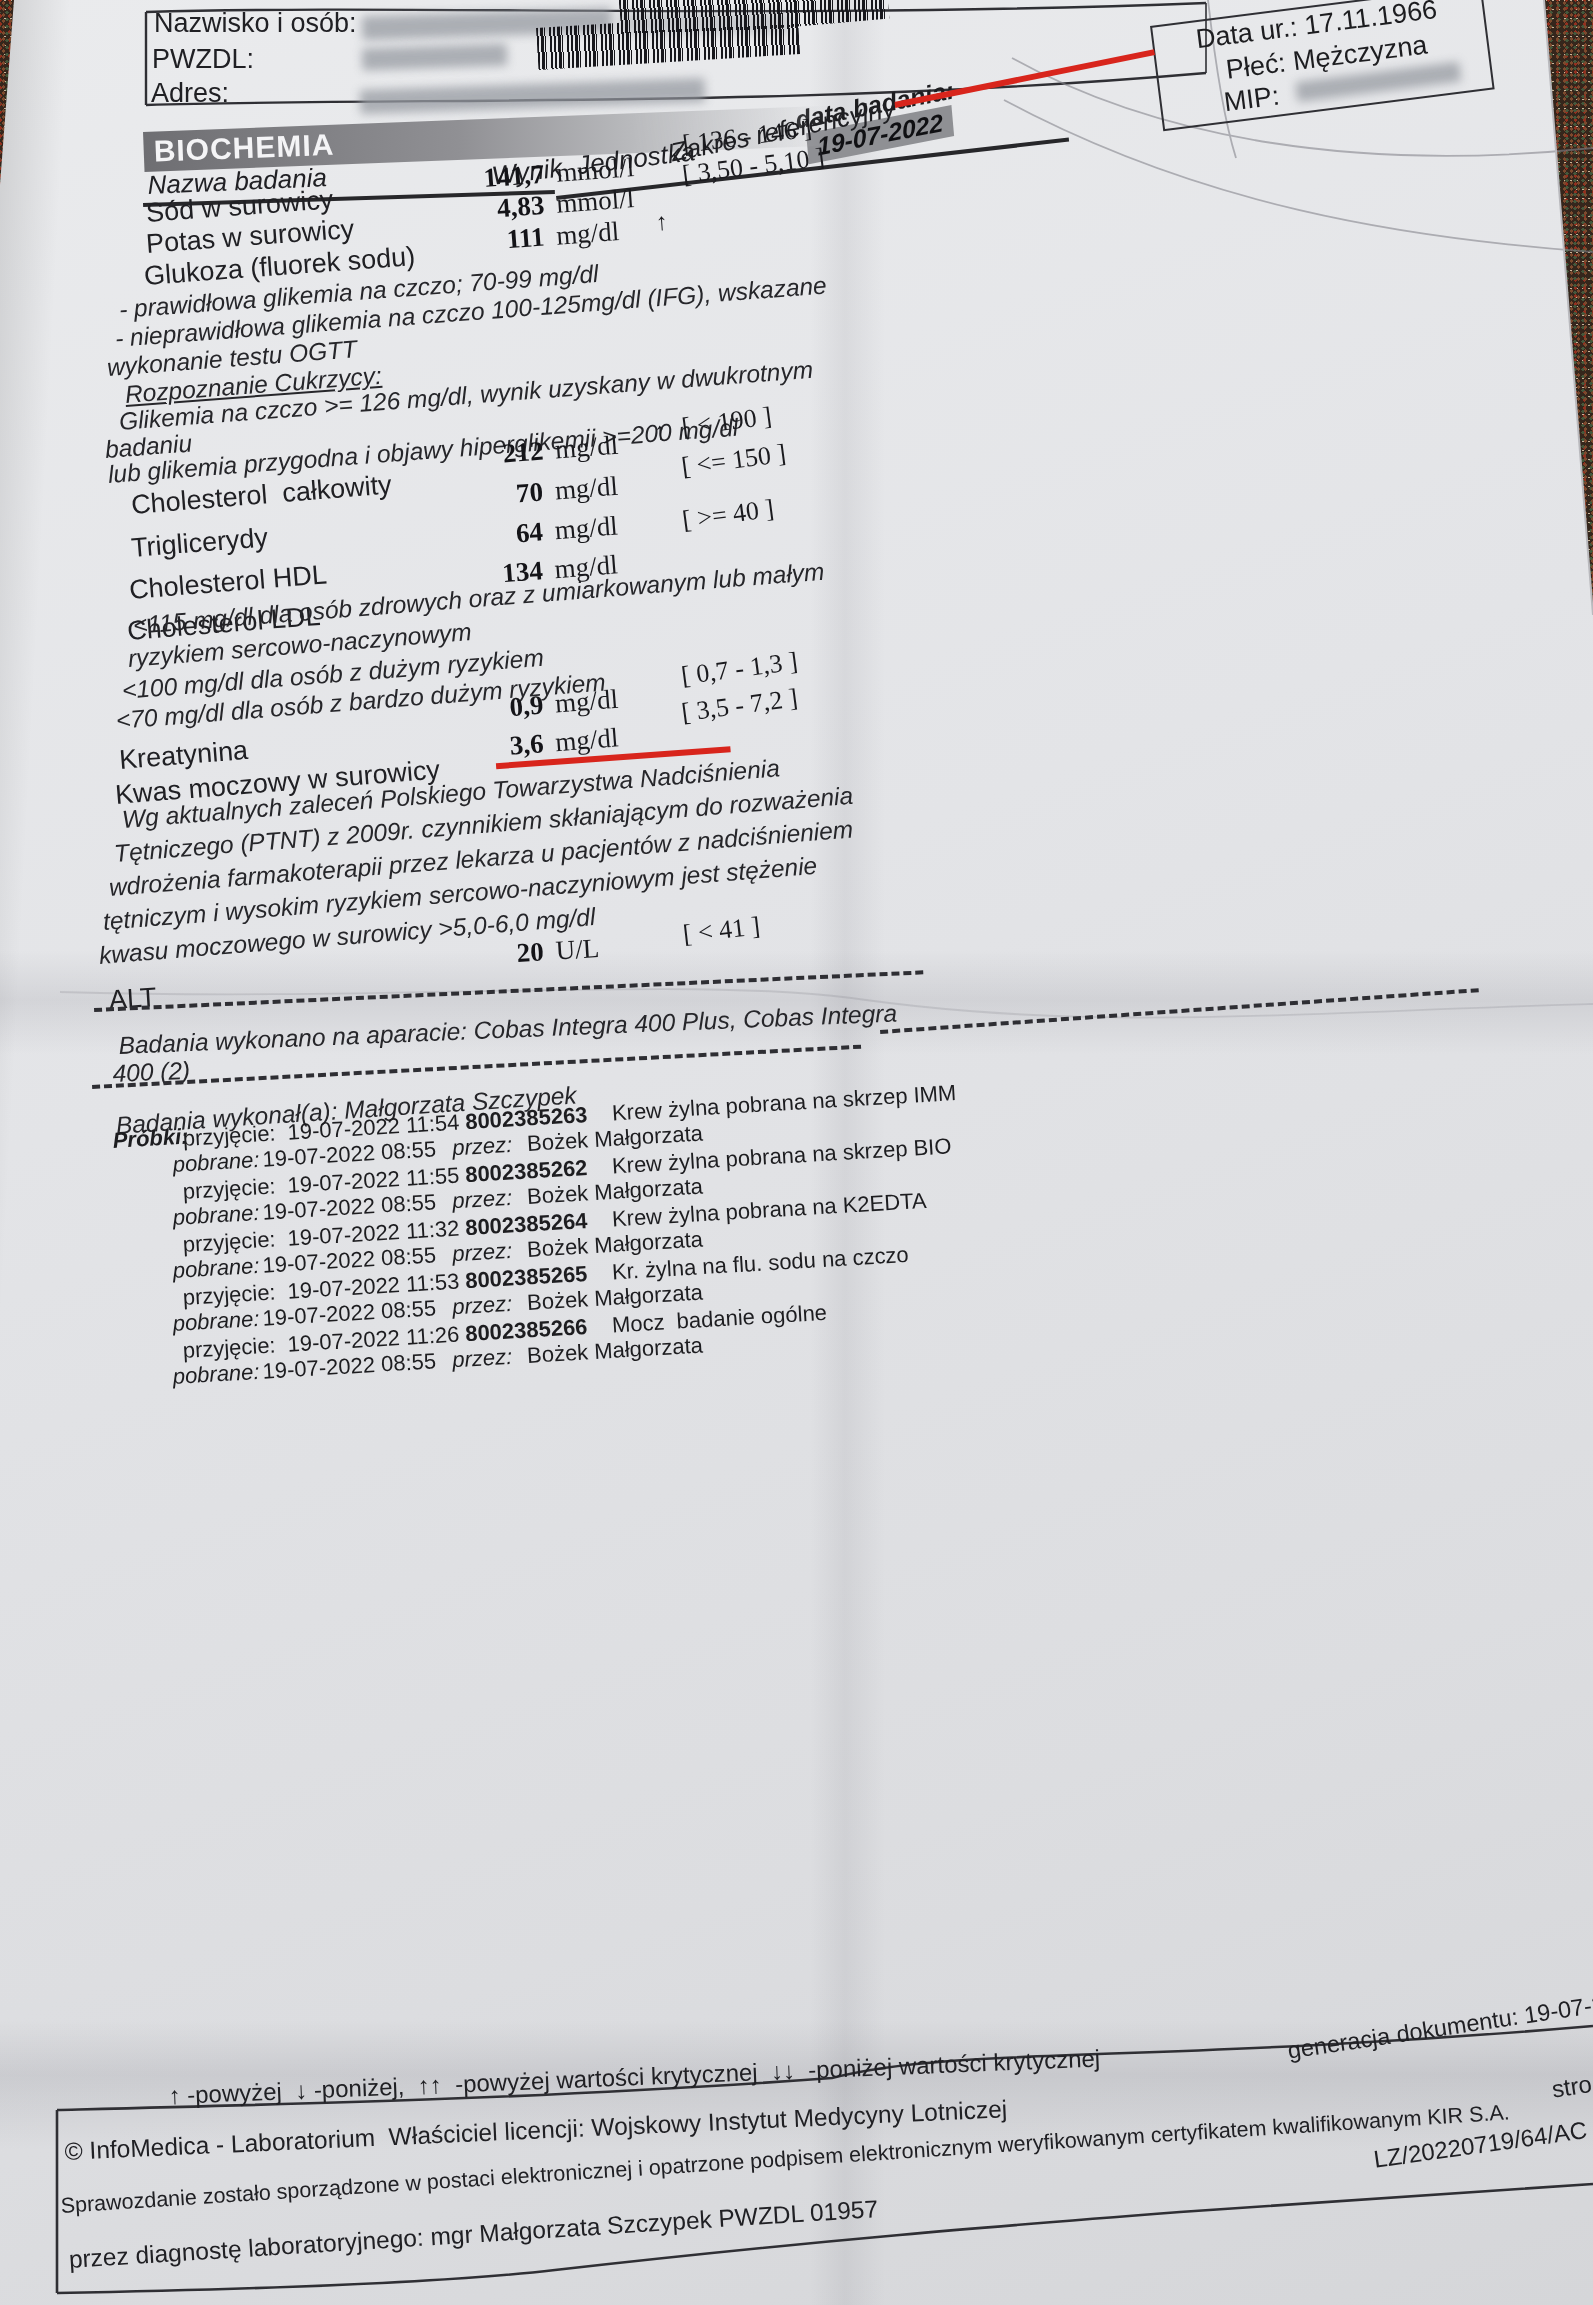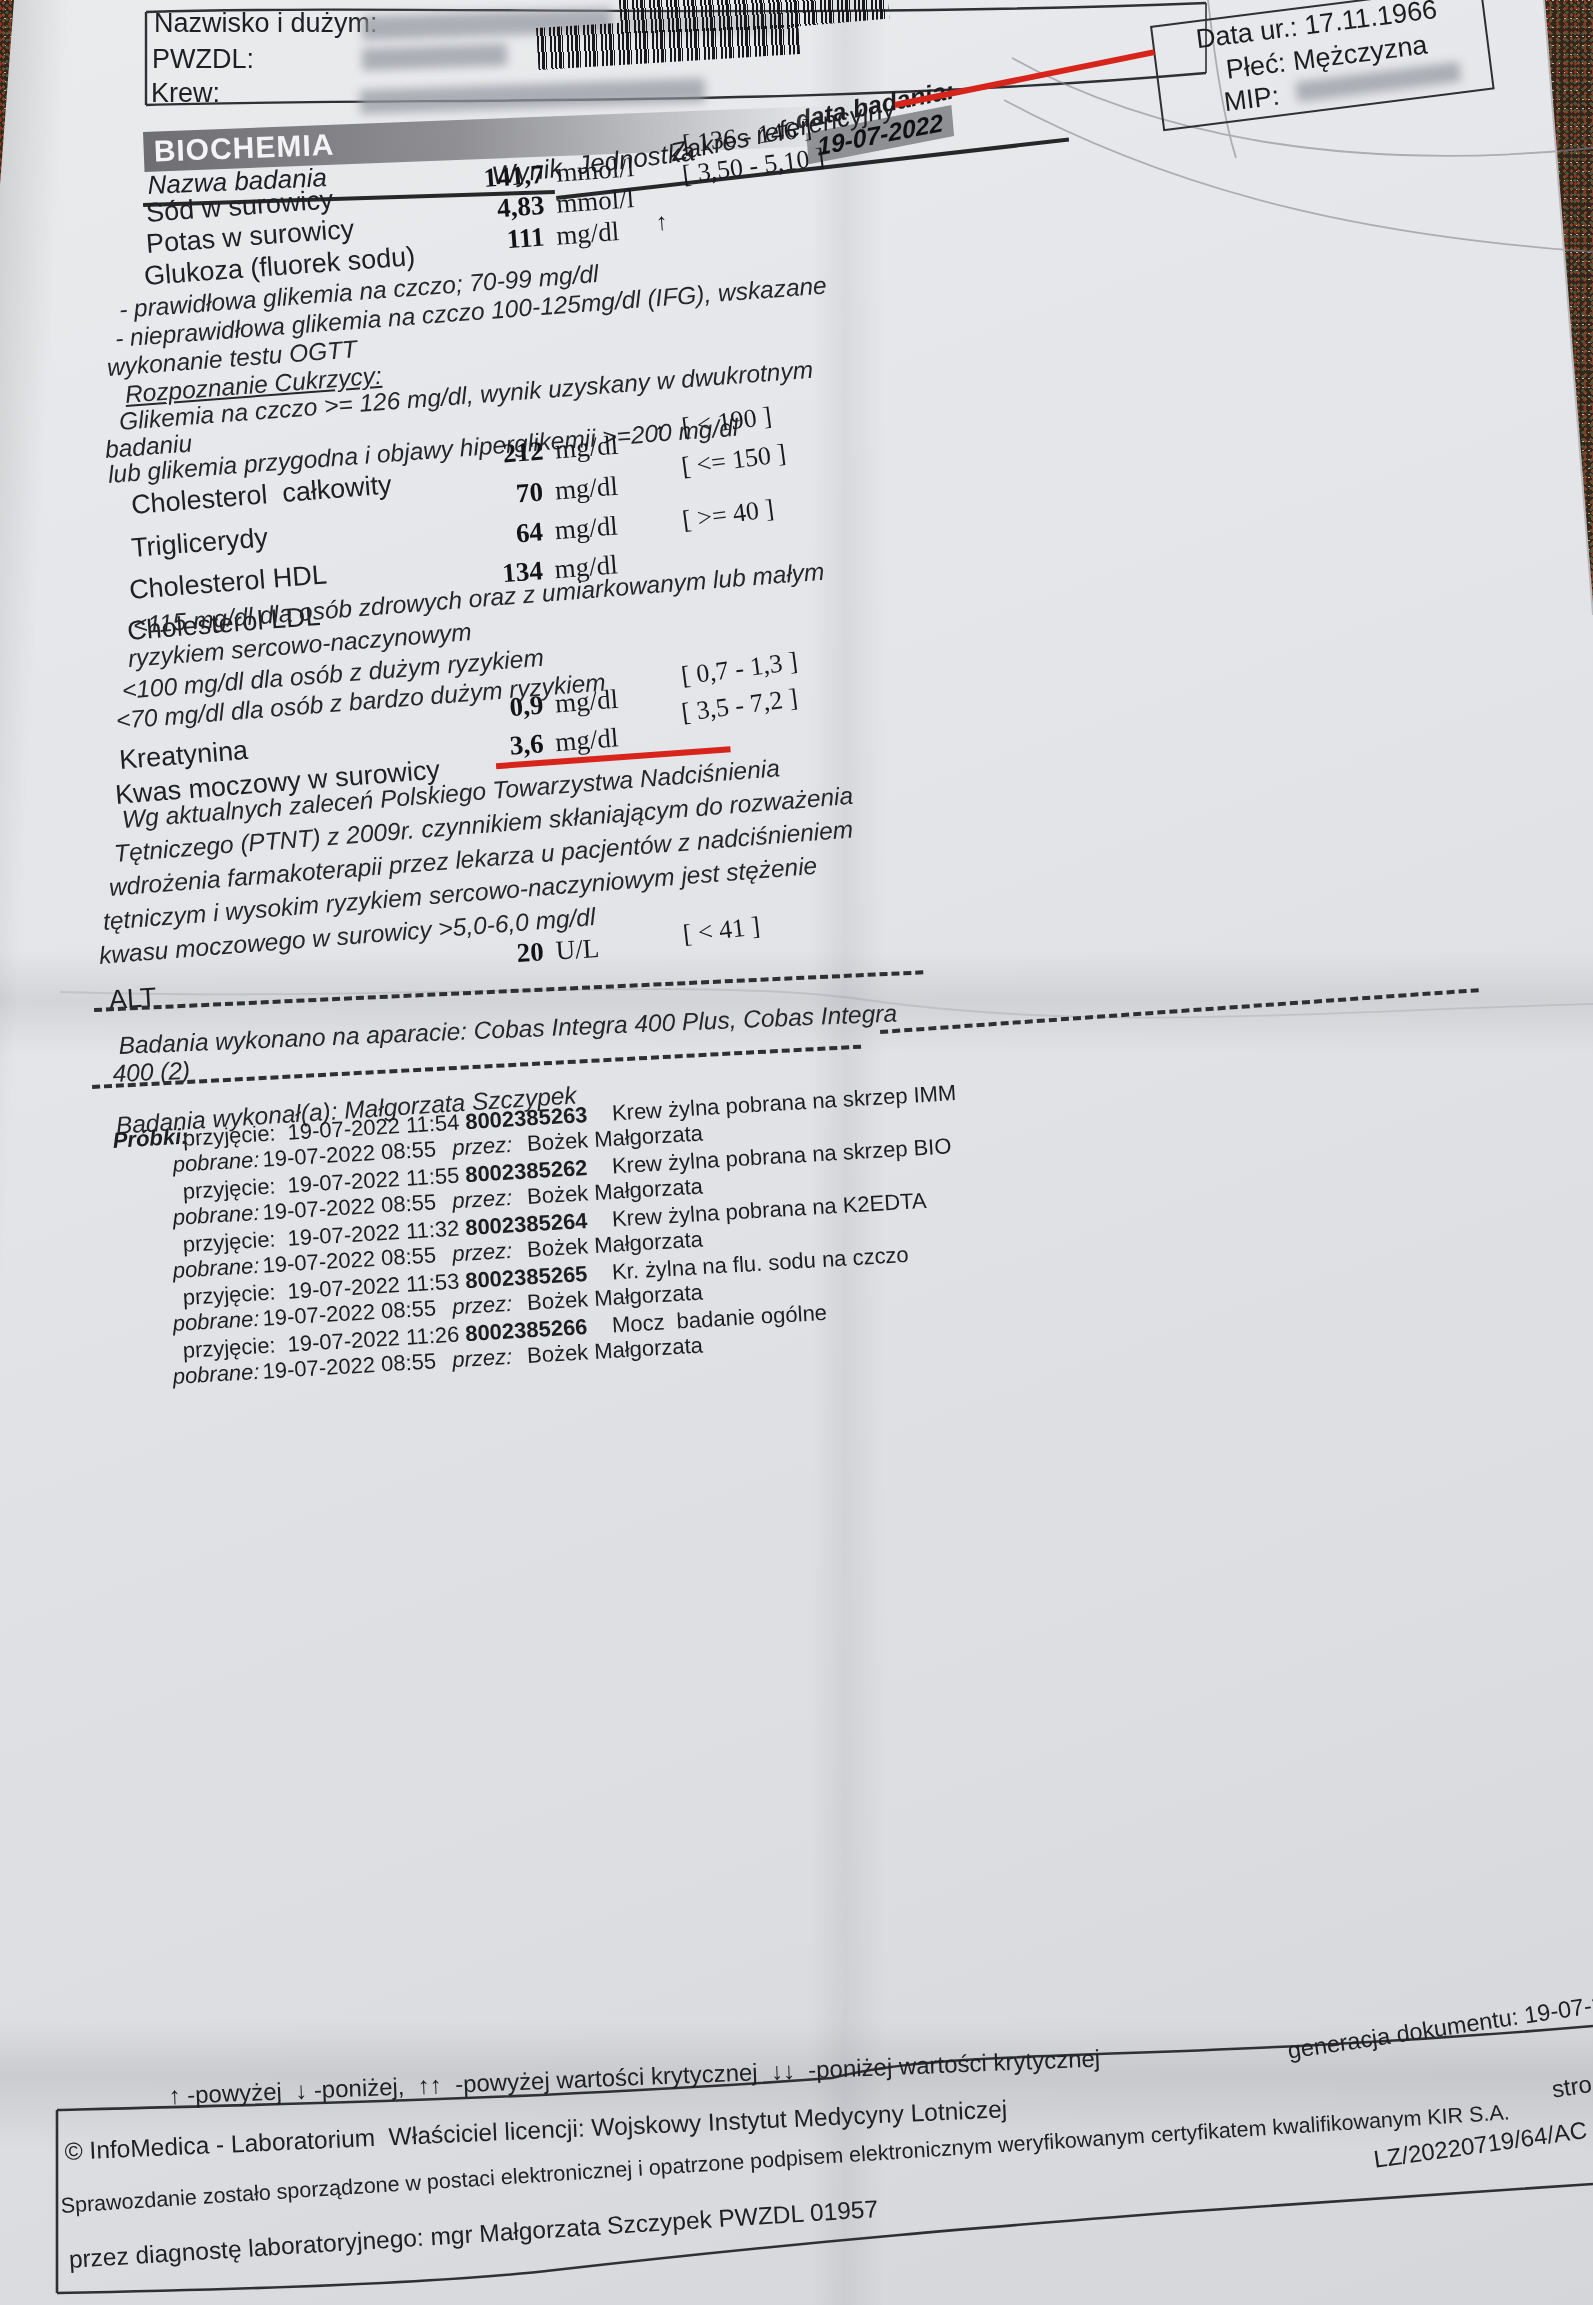--- a/index.html
+++ b/index.html
@@ -65,23 +65,23 @@
   <g stroke="#2f2f34" stroke-width="2.6" fill="none">
     <path d="M1593,2026 C1150,2064 955,2046 832,2078 C560,2098 300,2104 57,2110"></path>
     <path d="M57,2110 L57,2293"></path>
     <path d="M57,2293 C330,2288 470,2280 555,2270 C820,2240 1000,2226 1180,2212 C1360,2200 1480,2192 1593,2184"></path>
   </g>
   <path d="M1544,0 L1593,615" stroke="#b9b9bd" stroke-width="2" fill="none"></path>
 </svg>
 
 <div class="content">
 
-  <div class="abs lbl" style="left:154px;top:8px">Nazwisko i dużym:</div>
+  <div class="abs lbl" style="left:154px;top:8px">Nazwisko i osób:</div>
   <div class="abs lbl" style="left:152px;top:44px">PWZDL:</div>
-  <div class="abs lbl" style="left:151px;top:78px">Krew:</div>
+  <div class="abs lbl" style="left:151px;top:78px">Adres:</div>
   <div class="redact" style="left:362px;top:12px;width:250px;height:24px;transform:rotate(-2deg)"></div>
   <div class="redact" style="left:620px;top:12px;width:170px;height:22px;opacity:.4"></div>
   <div class="redact" style="left:362px;top:46px;width:145px;height:22px;transform:rotate(-2deg)"></div>
   <div class="redact" style="left:360px;top:84px;width:345px;height:24px;transform:rotate(-2deg)"></div>
   <div class="barcode" style="left:618px;top:-8px;width:268px;height:50px;transform:rotate(-5deg)"></div>
   <div class="barcode" style="left:536px;top:28px;width:262px;height:42px;transform:rotate(-3.5deg)"></div>
 
   <div style="position:absolute;left:1150px;top:26px;width:330px;height:102px;border:2.5px solid #2f2f34;transform:rotate(-7.2deg);transform-origin:left top">
     <div class="abs" style="left:42px;top:2px;font-size:27px">Data ur.: 17.11.1966</div>
     <div class="abs" style="left:68px;top:36px;font-size:27px">Płeć: Mężczyzna</div>

